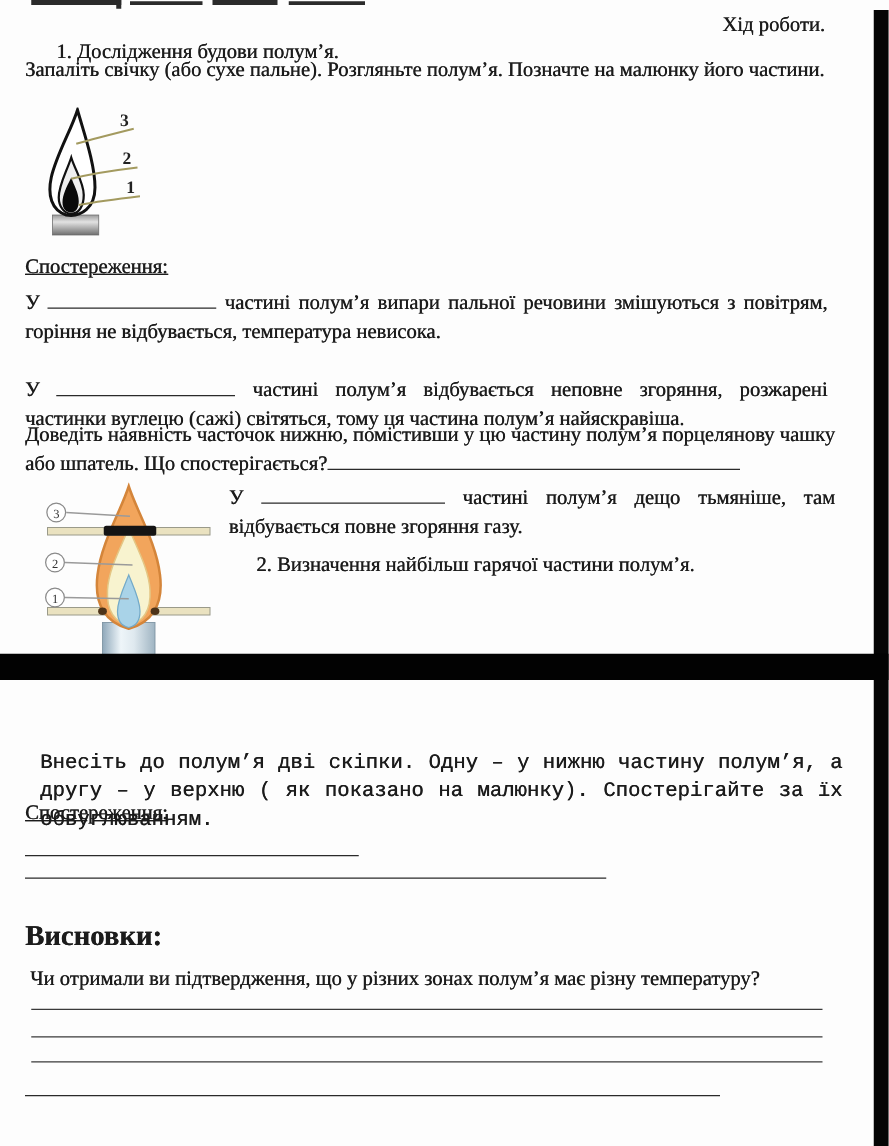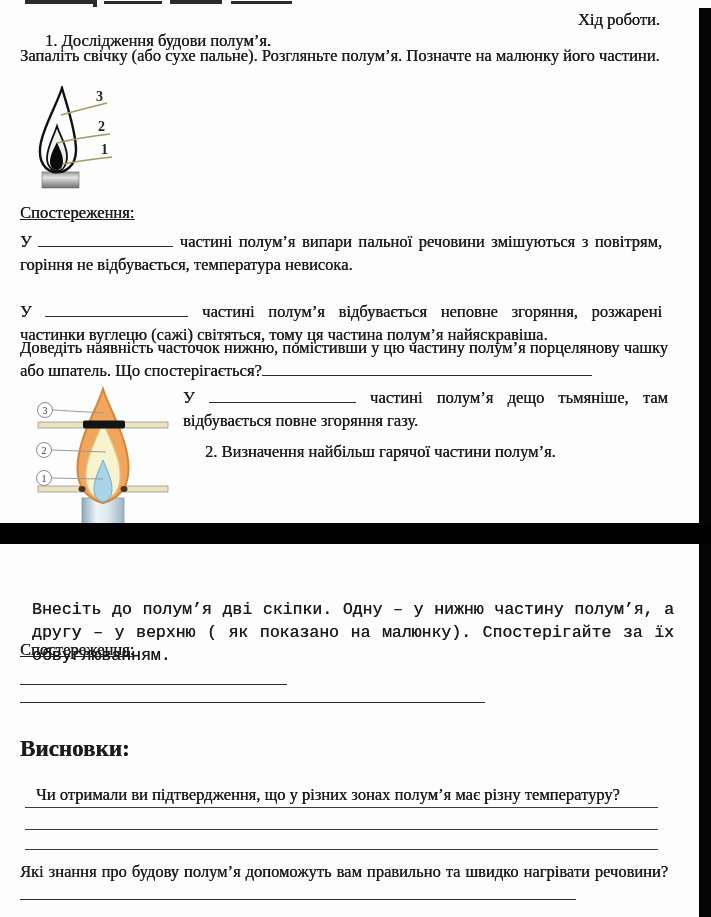--- a/index.html
+++ b/index.html
@@ -136,21 +136,21 @@
 <div class="abs txt underline" style="left:20px;top:638px;">Спостереження:</div>
 
 <p class="abs txt" style="left:20px;top:668px;width:650px;margin:0;">
   <span class="blank w267"></span>
 </p>
 
 <div class="abs" style="left:20px;top:702px;width:465px;border-top:1.2px solid #2a2a2a;height:0;"></div>
 
 <div class="abs txt bold" style="left:20px;top:737px;font-size:23px;">Висновки:</div>
 
-<p class="abs txt" style="left:20px;top:767px;width:650px;margin:16px;">Чи отримали ви підтвердження, що у різних зонах полум’я має різну температуру?</p>
+<p class="abs txt" style="left:20px;top:767px;width:650px;margin:4px;">Чи отримали ви підтвердження, що у різних зонах полум’я має різну температуру?</p>
 
 <div class="rule" style="top:807px;"></div>
 <div class="rule" style="top:829px;"></div>
 <div class="rule" style="top:849px;"></div>
 
 <p class="abs txt just" style="left:20px;top:860px;width:648px;margin:0;">
-  <span>Які знання про будову полум’я допоможуть вам правильно та швидко нагрівати речовини?</span><span class="blank w556"></span>
+  <span class="blank w556"></span>
 </p>
 
 </body></html>

